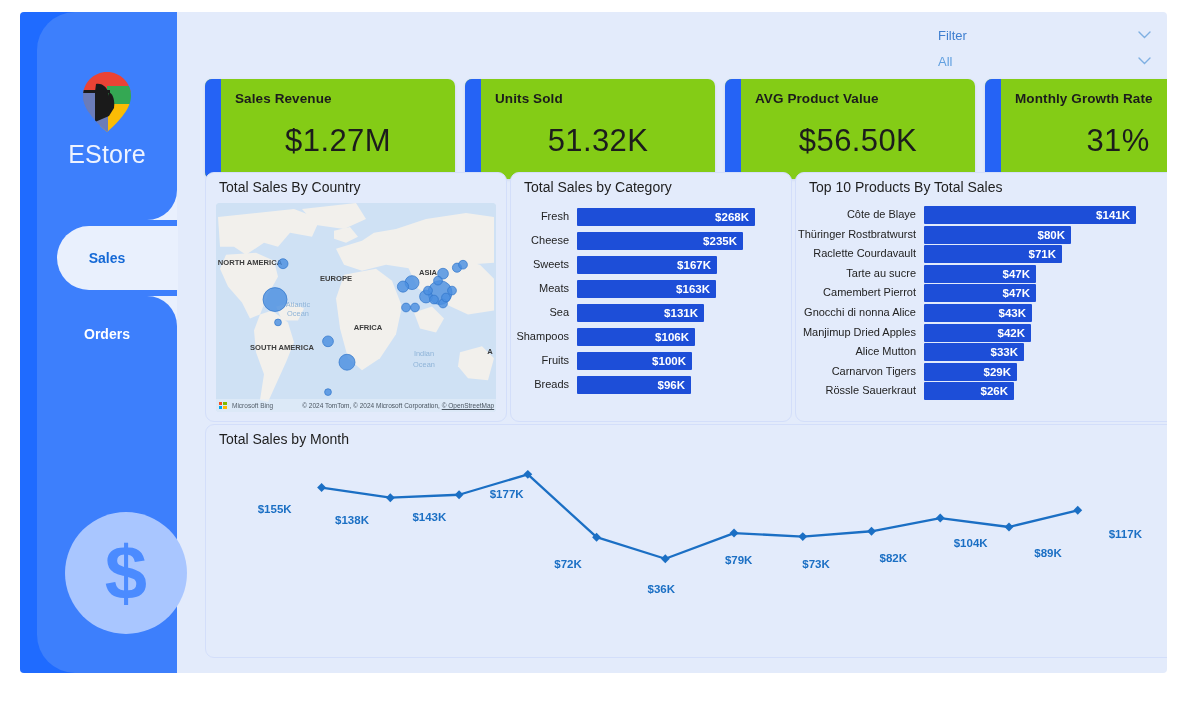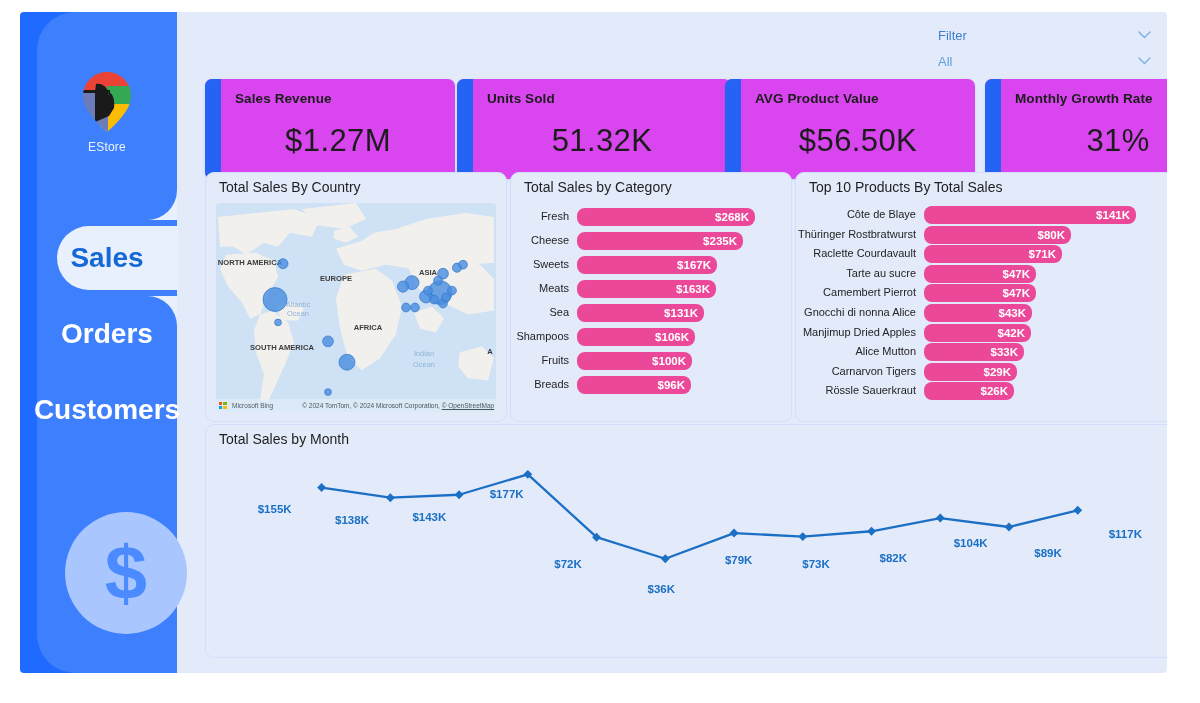--- a/index.html
+++ b/index.html
@@ -25,27 +25,27 @@
     background:#1f6bff;
   }
   .side-inner{
     position:absolute;left:17px;top:0;width:140px;height:661px;
     background:#3d7ffc;
     border-top-left-radius:38px;border-bottom-left-radius:38px;
   }
   .brand{position:absolute;left:17px;top:58px;width:140px;text-align:center;}
   .brand-logo{width:50px;height:64px;display:inline-block;}
   .brand-name{
-    display:block;margin-top:2px;color:#eef3ff;font-size:12px;letter-spacing:.2px;
+    display:block;margin-top:2px;color:#eef3ff;font-size:25px;letter-spacing:.2px;
   }
 
   .nav{position:absolute;left:17px;top:208px;width:140px;}
   .nav-item{
     position:relative;height:76px;display:flex;align-items:center;justify-content:center;
-    font-size:28px;font-weight:bold;color:#ffffff;cursor:pointer;
+    font-size:14px;font-weight:bold;color:#ffffff;cursor:pointer;
   }
   .nav-item.active{color:#1569d6;}
   
   .nav-item.active .pill{
     position:absolute;left:20px;top:6px;right:-1px;bottom:6px;
     background:#e9f0fd;border-top-left-radius:34px;border-bottom-left-radius:34px;
   }
   .nav-item.active .notch-top,
   .nav-item.active .notch-bot{
     position:absolute;right:0;width:30px;height:30px;background:#e9f0fd;
@@ -78,21 +78,21 @@
   .filter-row.sub{color:#62a0e0;}
   .chev{
     position:absolute;right:2px;top:50%;margin-top:-4px;width:13px;height:8px;
   }
   .chev svg{display:block;}
 
   
   .kpis{position:absolute;left:28px;top:67px;right:14px;height:100px;}
   .kpi{
     position:absolute;top:0;height:100px;width:250px;
-    background:#d946ef;border-radius:7px;overflow:hidden;
+    background:#84cc16;border-radius:7px;overflow:hidden;
     box-shadow:0 1px 3px rgba(30,60,120,.13);
   }
   .kpi .accent{position:absolute;left:0;top:0;width:16px;height:100px;background:#2563f5;}
   .kpi .ktitle{
     position:absolute;left:30px;top:12px;font-size:13.5px;font-weight:bold;color:#1c1c1c;
     letter-spacing:.1px;white-space:nowrap;
   }
   .kpi .kvalue{
     position:absolute;left:16px;right:0;top:34px;height:56px;
     display:flex;align-items:center;justify-content:center;
@@ -121,21 +121,21 @@
   .ms-logo i:nth-child(2){left:4.2px;top:0;background:#7fba00;}
   .ms-logo i:nth-child(3){left:0;top:4.2px;background:#00a4ef;}
   .ms-logo i:nth-child(4){left:4.2px;top:4.2px;background:#ffb900;}
   .ms-word{font-size:6.5px;color:#55606b;}
   .attr-text{margin-left:24px;white-space:nowrap;}
   .attr-text u{text-decoration:underline;}
   .bar-label{
     position:absolute;text-align:right;font-size:11px;color:#232323;white-space:nowrap;
   }
   .bar{
-    position:absolute;background:#ec4899;height:18px;border-radius:8px;
+    position:absolute;background:#1d4ed8;height:18px;border-radius:1px;
     display:flex;align-items:center;justify-content:flex-end;
   }
   .bar .bval{font-size:11.5px;font-weight:bold;color:#ffffff;padding-right:6px;white-space:nowrap;}
 
   
   .linecard{position:absolute;}
   .lc-svg{position:absolute;left:0;top:26px;width:100%;height:160px;}
   .month-axis{position:absolute;left:0;right:0;bottom:20px;height:18px;}
   .month{
     position:absolute;transform:translateX(-50%);
@@ -182,23 +182,20 @@
       <div class="nav">
         <div class="nav-item active">
           <span class="notch-top"></span>
           <span class="pill"></span>
           <span class="notch-bot"></span>
           <span class="nav-label">Sales</span>
         </div>
         <div class="nav-item">
           <span class="nav-label">Orders</span>
         </div>
-        <div class="nav-item">
-          <span class="nav-label">Customers</span>
-        </div>
       </div>
 
       <div class="coin">
         <span>$</span>
       </div>
     </div>
 
     <div class="content">
 
       <div class="filterbox">
@@ -219,21 +216,21 @@
           </span>
         </div>
       </div>
 
       <div class="kpis">
         <div class="kpi" style="left:0px;">
           <span class="accent"></span>
           <span class="ktitle">Sales Revenue</span>
           <span class="kvalue">$1.27M</span>
         </div>
-        <div class="kpi" style="left:252px;padding-left:24px;">
+        <div class="kpi" style="left:260px;">
           <span class="accent"></span>
           <span class="ktitle">Units Sold</span>
           <span class="kvalue">51.32K</span>
         </div>
         <div class="kpi" style="left:520px;">
           <span class="accent"></span>
           <span class="ktitle">AVG Product Value</span>
           <span class="kvalue">$56.50K</span>
         </div>
         <div class="kpi" style="left:780px;">

